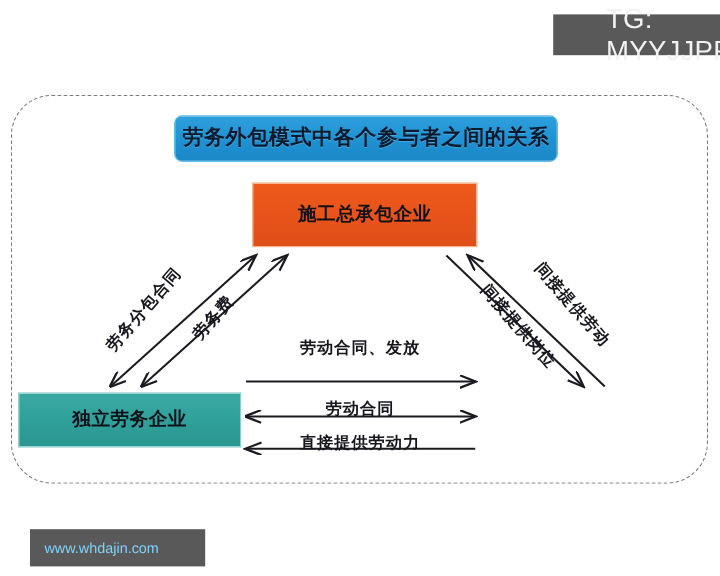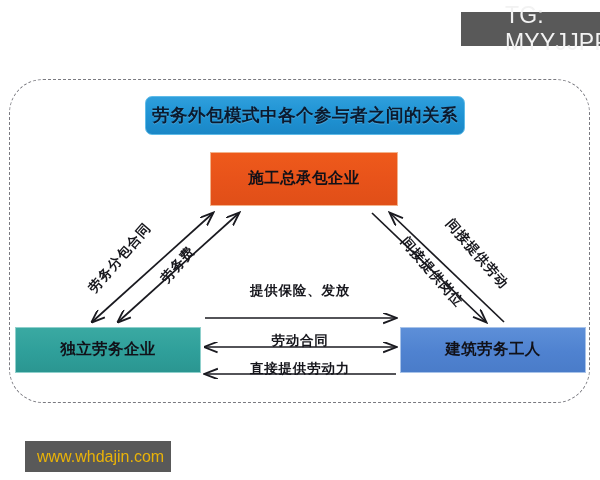--- a/index.html
+++ b/index.html
@@ -39,22 +39,22 @@
   }
 
   
   #watermark {
     position: absolute;
     left: 25px;
     top: 441px;
     width: 146px;
     height: 31px;
     background: #595959;
-    color: #eab308;
-    font-size: 16px;
+    color: #7dd3fc;
+    font-size: 12px;
     display: flex;
     align-items: center;
     padding-left: 12px;
     box-sizing: border-box;
     font-family: "Liberation Sans", sans-serif;
   }
 
   
   #frame {
     position: absolute;
@@ -228,29 +228,28 @@
       <line x1="396" y1="374" x2="205" y2="374" marker-end="url(#ah)"></line>
     </g>
   </svg>
 
   <div class="node" id="title-banner">劳务外包模式中各个参与者之间的关系</div>
 
   <div class="node" id="node-labor-firm">独立劳务企业</div>
 
   <div class="node" id="node-contractor">施工总承包企业</div>
 
-  <div class="node" id="node-workers">建筑劳务工人</div>
 
   <div class="edge-label diag-label" id="lbl-subcontract">劳务分包合同</div>
   <div class="edge-label diag-label" id="lbl-labor-fee">劳务费</div>
   <div class="edge-label diag-label" id="lbl-indirect-labor">间接提供劳动</div>
   <div class="edge-label diag-label" id="lbl-indirect-post">间接提供岗位</div>
 
   <div class="edge-label mid-label" id="lbl-insurance">
-    <div>提供保险、发放</div>
+    <div>劳动合同、发放</div>
   </div>
 
   <div class="edge-label mid-label" id="lbl-contract">劳动合同</div>
   <div class="edge-label mid-label" id="lbl-direct-labor">直接提供劳动力</div>
 
   <div id="watermark">www.whdajin.com</div>
 
 </div>
 
 </body></html>

